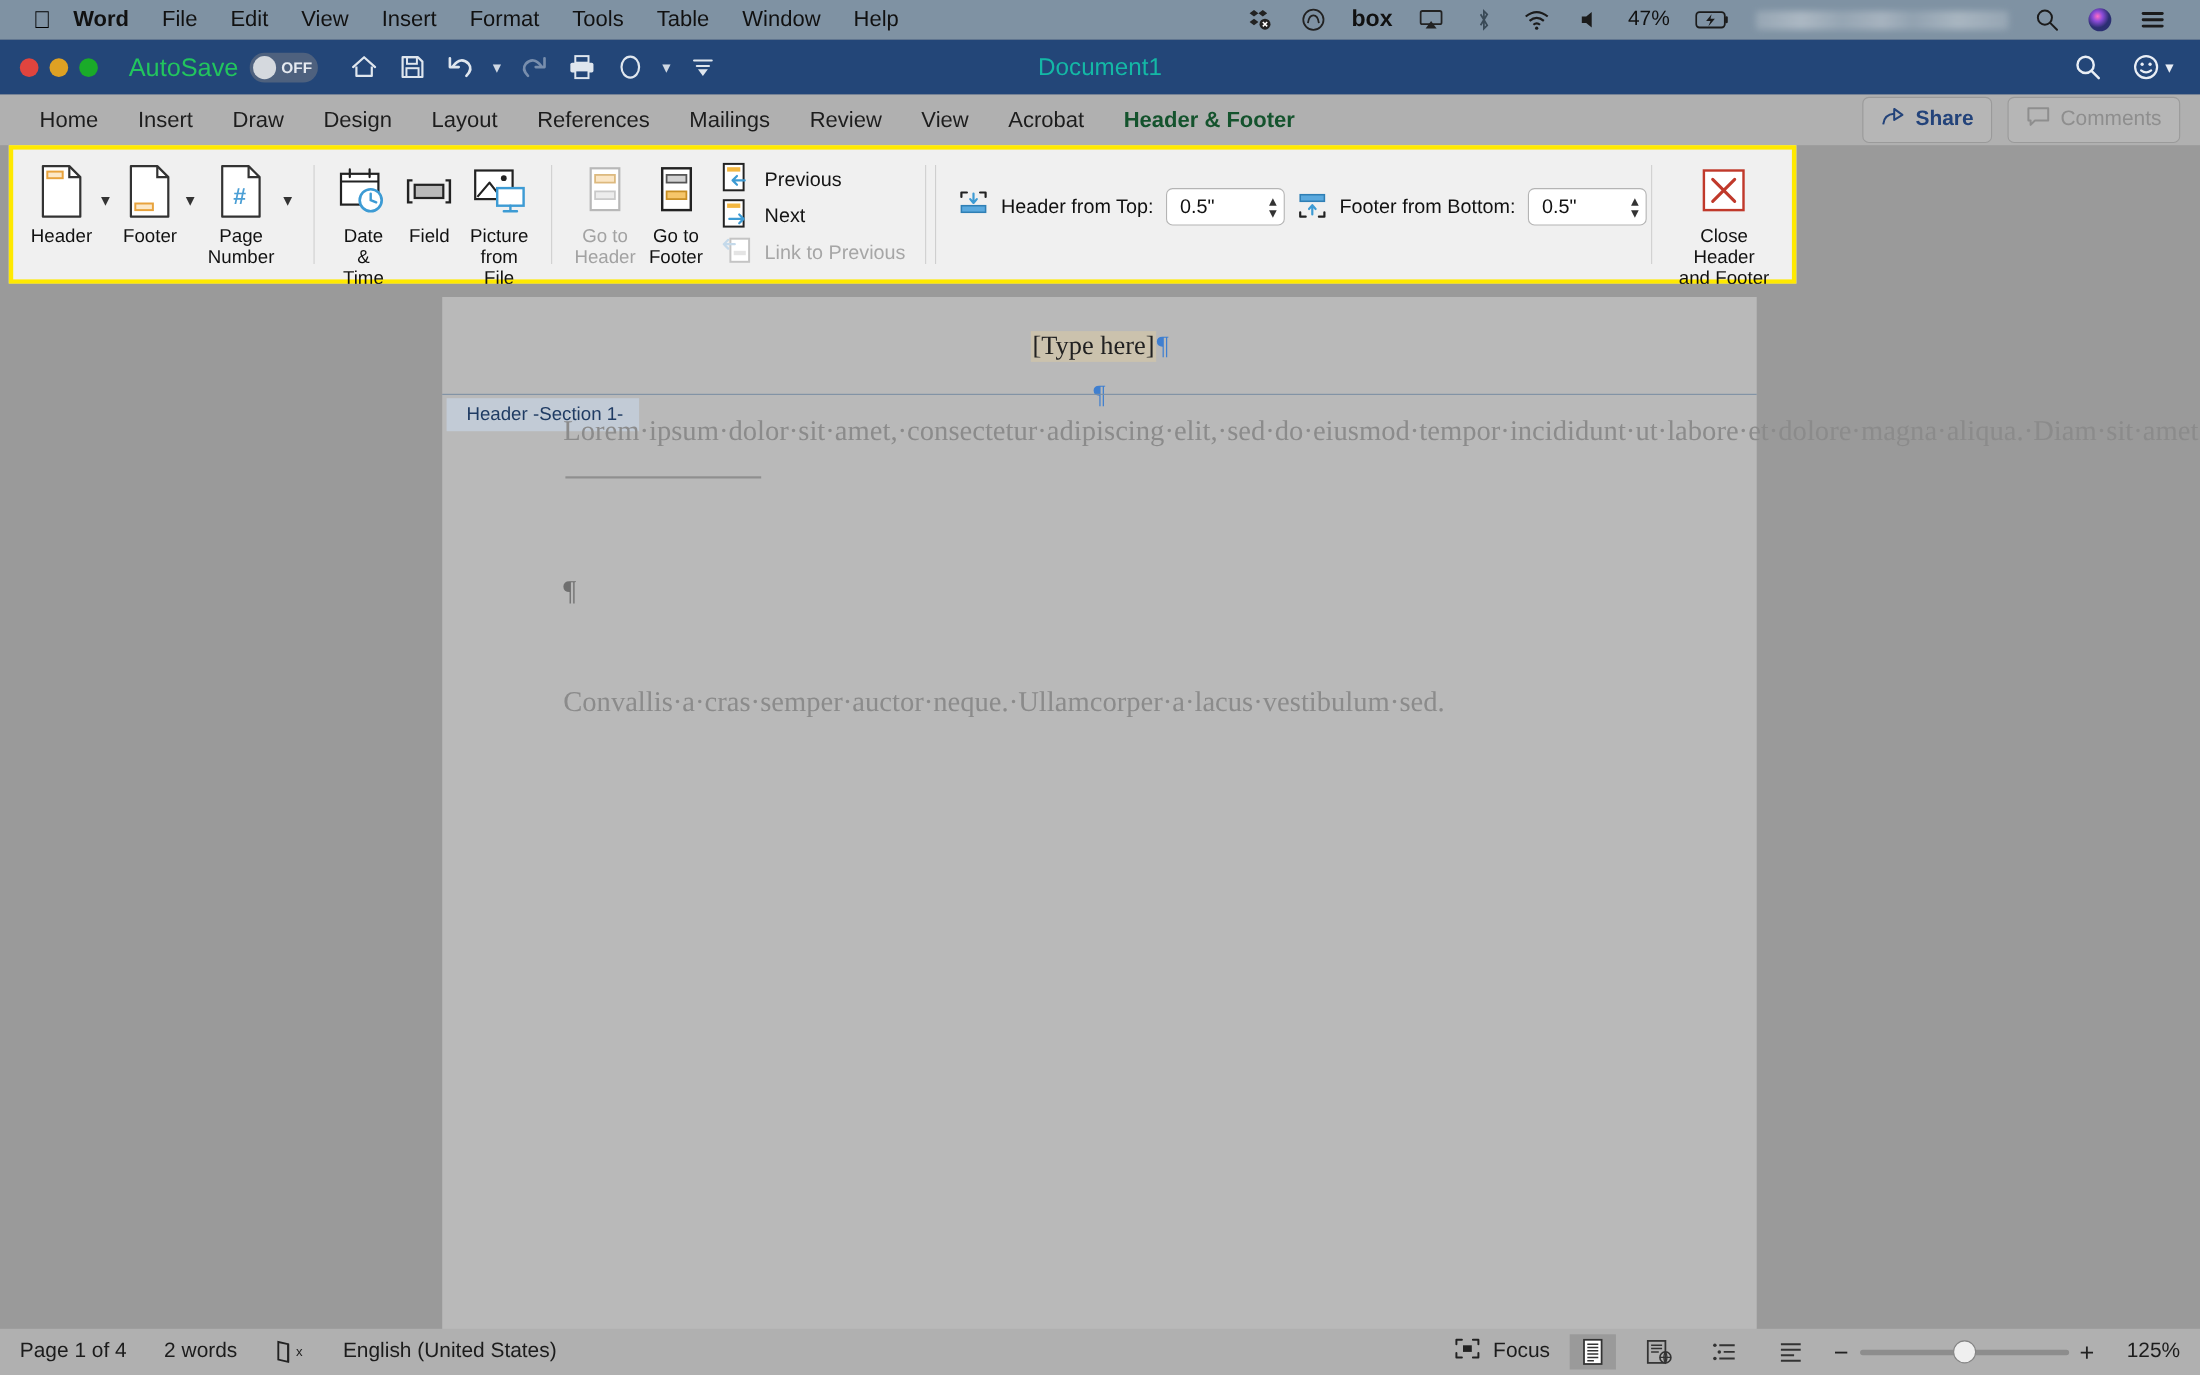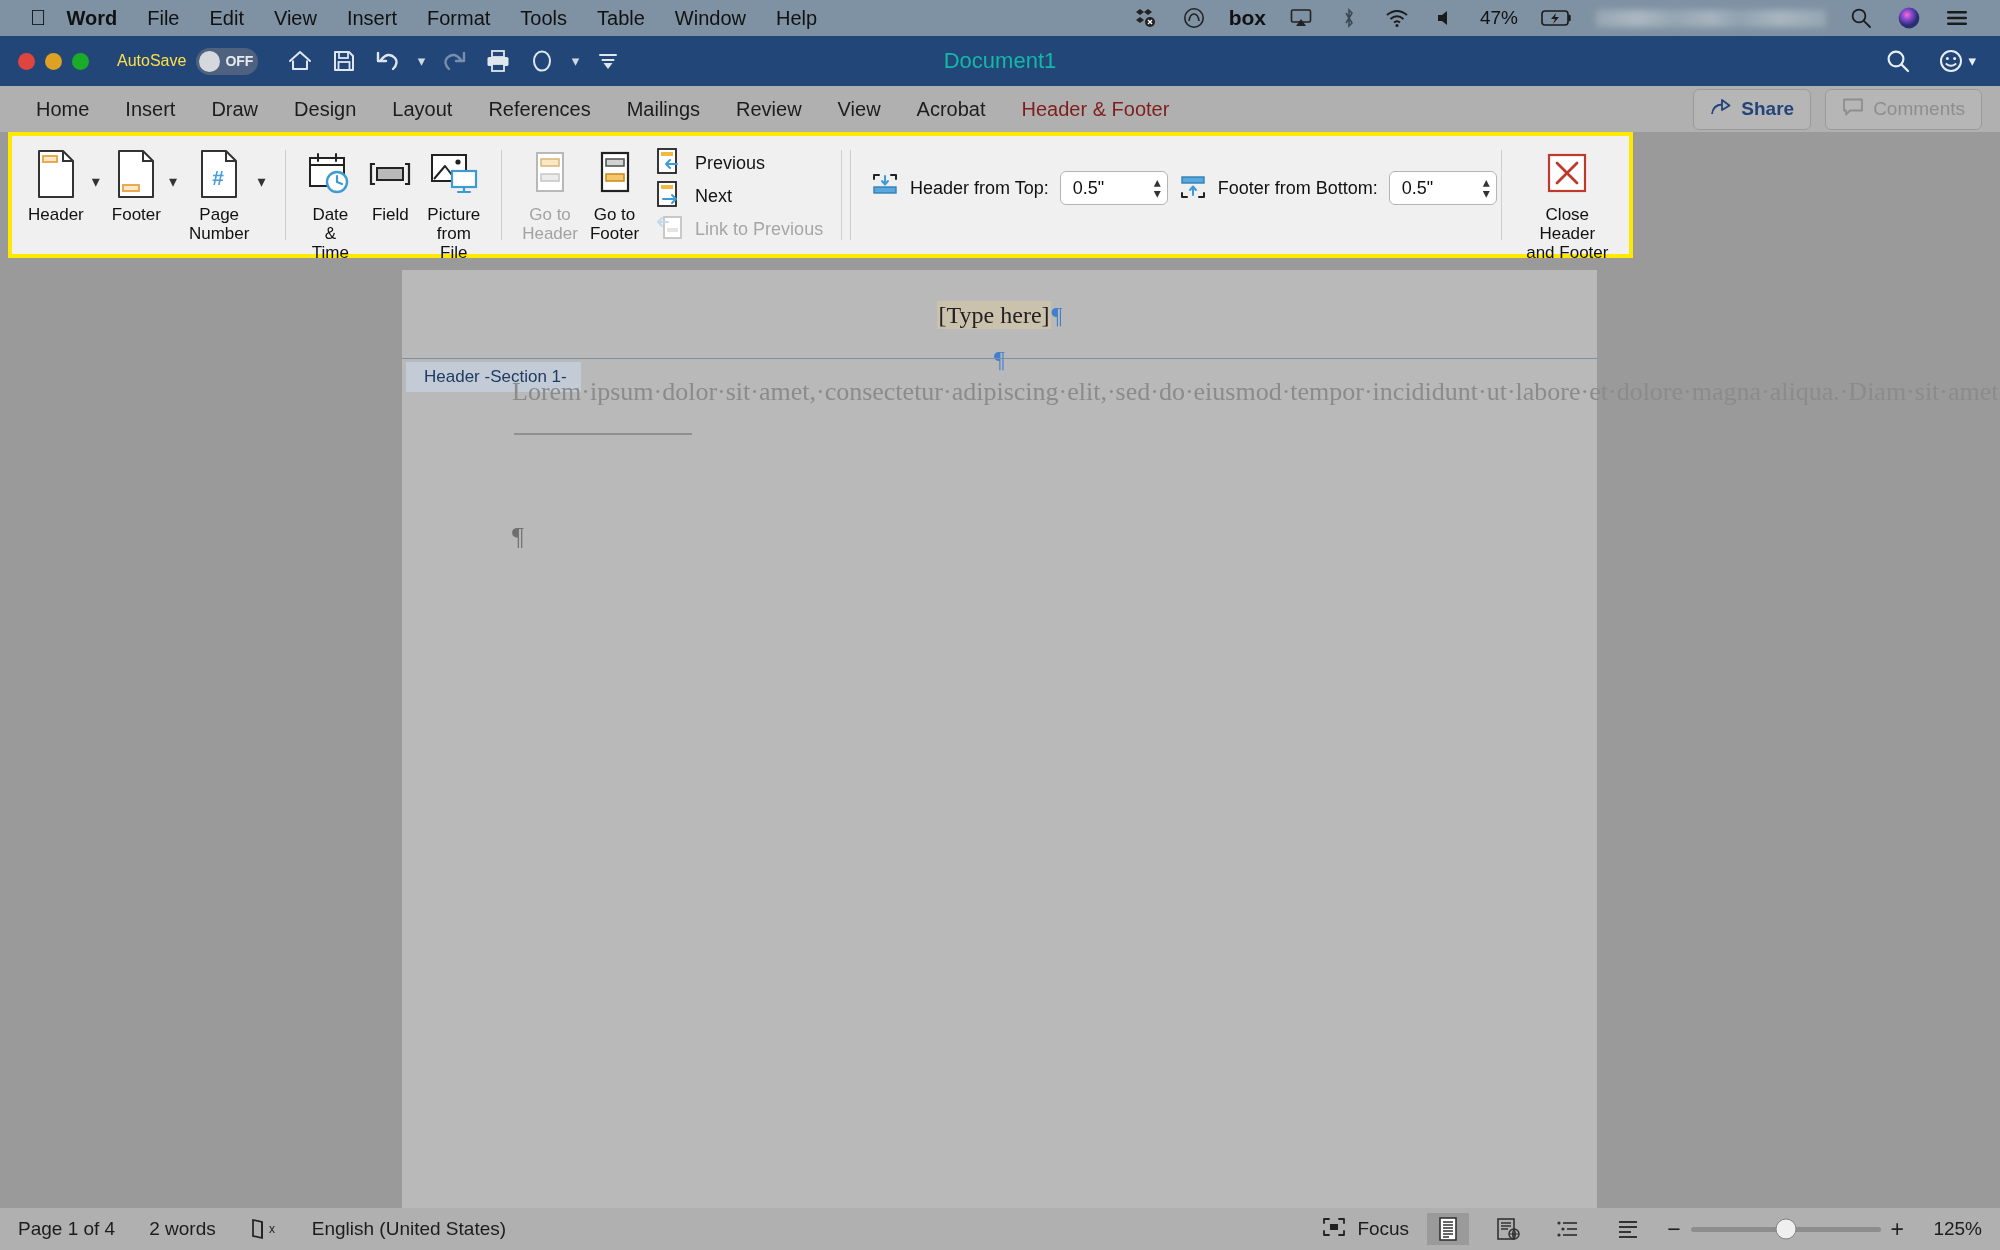--- a/index.html
+++ b/index.html
@@ -37,21 +37,21 @@
   
   .titlebar {
     position: absolute; top: 36px; left: 0; width: 2000px; height: 50px;
     background: #234678;
     display: flex; align-items: center; padding: 0 18px;
   }
   .lights { display: flex; gap: 10px; align-items: center; margin-right: 28px; }
   .light { width: 17px; height: 17px; border-radius: 50%; }
   .l-red { background: #e0443e; } .l-yel { background: #dea123; } .l-grn { background: #1aab29; }
   .autosave { display: flex; align-items: center; gap: 10px; margin-right: 22px; }
-  .autosave-label { color: #fde047; font-size: 16px; }
+  .autosave-label { color: #22c55e; font-size: 23px; }
   .toggle {
     width: 62px; height: 27px; border-radius: 14px; background: #4e617e;
     position: relative; display: flex; align-items: center;
   }
   .toggle .knob { width: 21px; height: 21px; border-radius: 50%; background: #d5d9de; margin-left: 3px; }
   .toggle .off { color: #e6eaf0; font-size: 14px; font-weight: bold; margin-left: 5px; }
   .qat { display: flex; align-items: center; gap: 4px; }
   .qat-btn {
     width: 40px; height: 40px; display: flex; align-items: center; justify-content: center;
     color: #dfe6ee;
@@ -67,21 +67,21 @@
 
   
   .tabstrip {
     position: absolute; top: 86px; left: 0; width: 2000px; height: 46px;
     background: #b0b0b0; display: flex; align-items: center; padding: 0 18px;
   }
   .tab {
     font-size: 20px; color: #1d1d1d; padding: 4px 18px; white-space: nowrap;
     position: relative;
   }
-  .tab.active { color: #7f1d1d; font-weight: normal; }
+  .tab.active { color: #14532d; font-weight: bold; }
   .tab.active::after {
     content: ""; position: absolute; left: 14px; right: 14px; bottom: -10px;
     height: 3px; background: #2a5699;
   }
   .tabstrip-right { margin-left: auto; display: flex; align-items: center; gap: 14px; }
   .pillbtn {
     display: flex; align-items: center; gap: 9px;
     border: 1px solid #9a9a9a; border-radius: 6px;
     padding: 7px 16px; font-size: 19px; background: #b6b6b6;
   }
@@ -604,20 +604,21 @@
         <div class="secondpilcrow">¶</div>
         <div class="hdrline"></div>
         <div class="hdrtag">Header -Section 1-</div>
       </div>
 
       <div class="body">
         <p><span>Lorem·ipsum·dolor·sit·amet,·consectetur·adipiscing·elit,·sed·do·eiusmod·tempor·incididunt·ut·labore·et·dolore·magna·aliqua.·Diam·sit·amet·nisl·suscipit·adipiscing.·Gravida·in·fermentum·et·sollicitudin.·Sem·viverra·aliquet·eget·sit·amet·tellus·cras·adipiscing·enim.·Sed·egestas·egestas·fringilla·phasellus.·Tristique·senectus·et·netus·et·malesuada·fames·ac·turpis.·A·scelerisque·purus·semper·eget·duis·at·tellus·at.·Adipiscing·elit·pellentesque·habitant·morbi·tristique·senectus.·Felis·bibendum·ut·tristique·et·egestas·quis·ipsum.·Integer·feugiat·scelerisque·varius·morbi·enim·nunc.·Nunc·consequat·interdum·varius·sit·amet·mattis.·Facilisis·magna·etiam·tempor·orci·eu·lobortis·elementum·nibh.·Porttitor·leo·a·diam·sollicitudin·tempor·id·eu·nisl·nunc.·Gravida·in·fermentum·et·sollicitudin·ac·orci·phasellus·egestas·tellus.·Dapibus·ultrices·in·iaculis·nunc·sed.·Placerat·vestibulum·lectus·mauris·ultrices·eros·in·cursus·turpis.·Dui·vivamus·arcu·felis·bibendum·ut·tristique.·Ligula·ullamcorper·malesuada·proin·libero·nunc·consequat.·Tellus·molestie·nunc·non·blandit·massa·enim</span><span class="gaprule"></span></p>
         <div class="bodygap"></div>
         <p class="bodypil">¶</p>
         <div class="bodygap2"></div>
+        <p>Convallis·a·cras·semper·auctor·neque.·Ullamcorper·a·lacus·vestibulum·sed.</p>
       </div>
     </div>
   </div>
 
   <div class="statusbar">
     <div class="st-item">Page 1 of 4</div>
     <div class="st-item">2 words</div>
     <div class="st-item">
       <svg width="28" height="24" viewBox="0 0 28 24">
           <path d="M3 3 L12 5 L12 21 L3 19 Z" fill="none" stroke="#222" stroke-width="1.7"></path>

